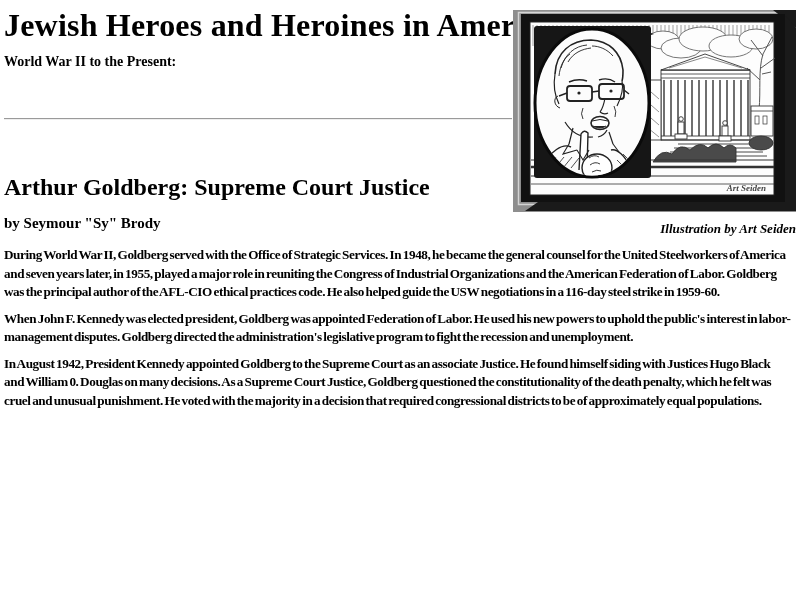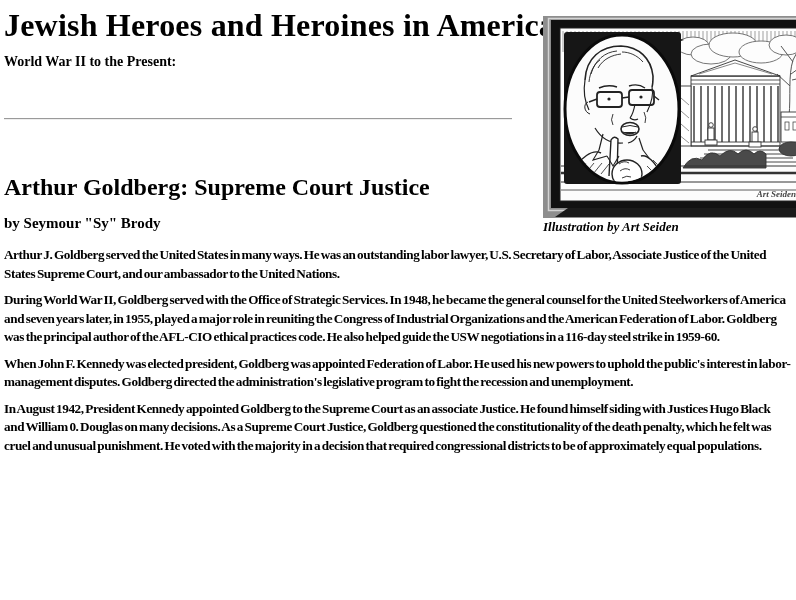--- a/index.html
+++ b/index.html
@@ -19,27 +19,27 @@
   .masthead .subtitle {
     font-size: 14px; margin: 10px 0 0 0;
   }
   .rule {
     width: 508px; height: 0;
     margin: 48px 0 0 0;
     border-top: 1px solid #9a9a9a;
     border-bottom: 1px solid #eeeeee;
   }
   .figure {
-    position: absolute; top: 16px; right: 0;
-    width: 253px;
+    position: absolute; top: 10px; right: 0;
+    width: 283px;
   }
   .figure svg { display: block; }
   .figure .caption {
     font-size: 13px; font-style: italic; font-weight: bold;
-    text-align: left; margin-top: 1px;
+    text-align: right; margin-top: 9px;
   }
   article h2 {
     font-size: 24px; margin: 54px 0 0 0;
   }
   article .byline {
     font-size: 15px; margin: 14px 0 0 0;
   }
   article .body-text p {
     font-size: 13.2px; line-height: 18.5px;
     letter-spacing: -0.4px; word-spacing: -1.3px;
@@ -179,18 +179,17 @@
       <text x="253" y="181" text-anchor="end" font-size="9" font-style="italic" font-family="'Liberation Serif', serif" fill="#444" stroke="none">Art Seiden</text>
     </g>
   </svg>
   <figcaption class="caption">Illustration by Art Seiden</figcaption>
 </figure>
 
 <article>
   <h2>Arthur Goldberg: Supreme Court Justice</h2>
   <div class="byline">by Seymour "Sy" Brody</div>
   <div class="body-text">
-    <p>Arthur J. Goldberg served the United States in many ways. He was an outstanding labor lawyer, U.S. Secretary of Labor, Associate Justice of the United States Supreme Court, and our ambassador to the United Nations.</p>
     <p>During World War II, Goldberg served with the Office of Strategic Services. In 1948, he became the general counsel for the United Steelworkers of America and seven years later, in 1955, played a major role in reuniting the Congress of Industrial Organizations and the American Federation of Labor. Goldberg was the principal author of the AFL-CIO ethical practices code. He also helped guide the USW negotiations in a 116-day steel strike in 1959-60.</p>
     <p>When John F. Kennedy was elected president, Goldberg was appointed Federation of Labor. He used his new powers to uphold the public's interest in labor-management disputes. Goldberg directed the administration's legislative program to fight the recession and unemployment.</p>
     <p>In August 1942, President Kennedy appointed Goldberg to the Supreme Court as an associate Justice. He found himself siding with Justices Hugo Black and William 0. Douglas on many decisions. As a Supreme Court Justice, Goldberg questioned the constitutionality of the death penalty, which he felt was cruel and unusual punishment. He voted with the majority in a decision that required congressional districts to be of approximately equal populations.</p>
   </div>
 </article>
 
 </body></html>

